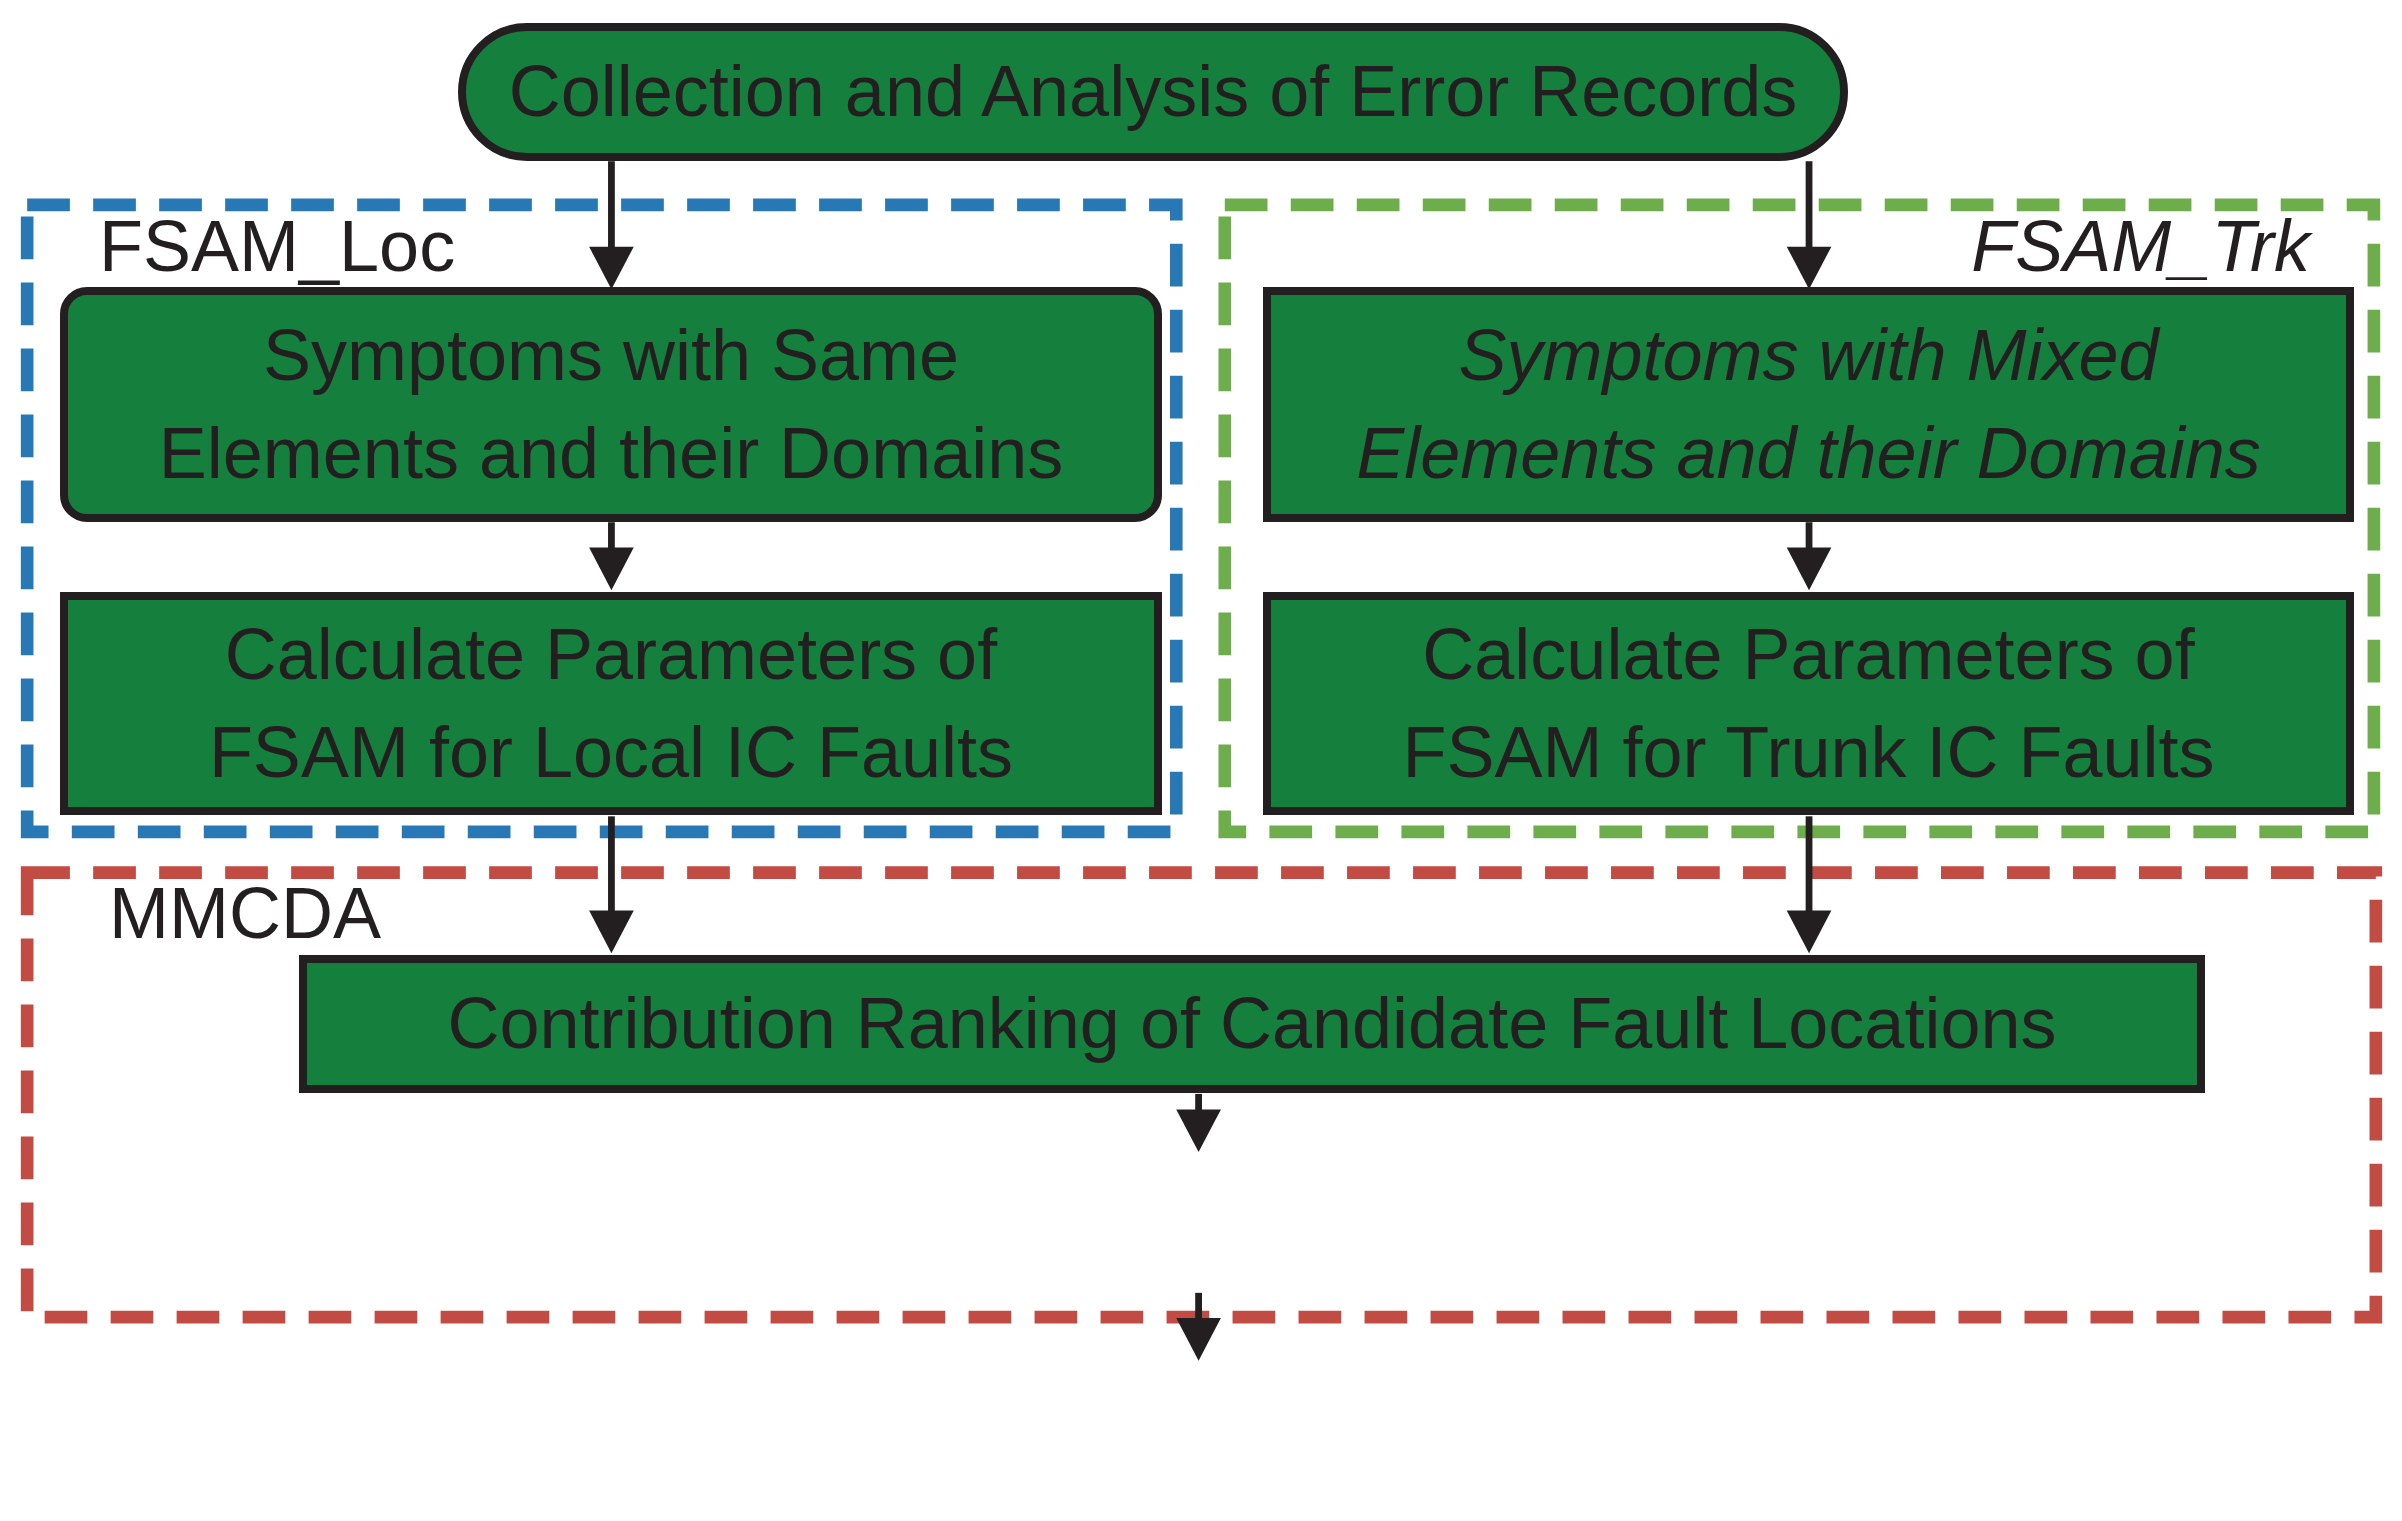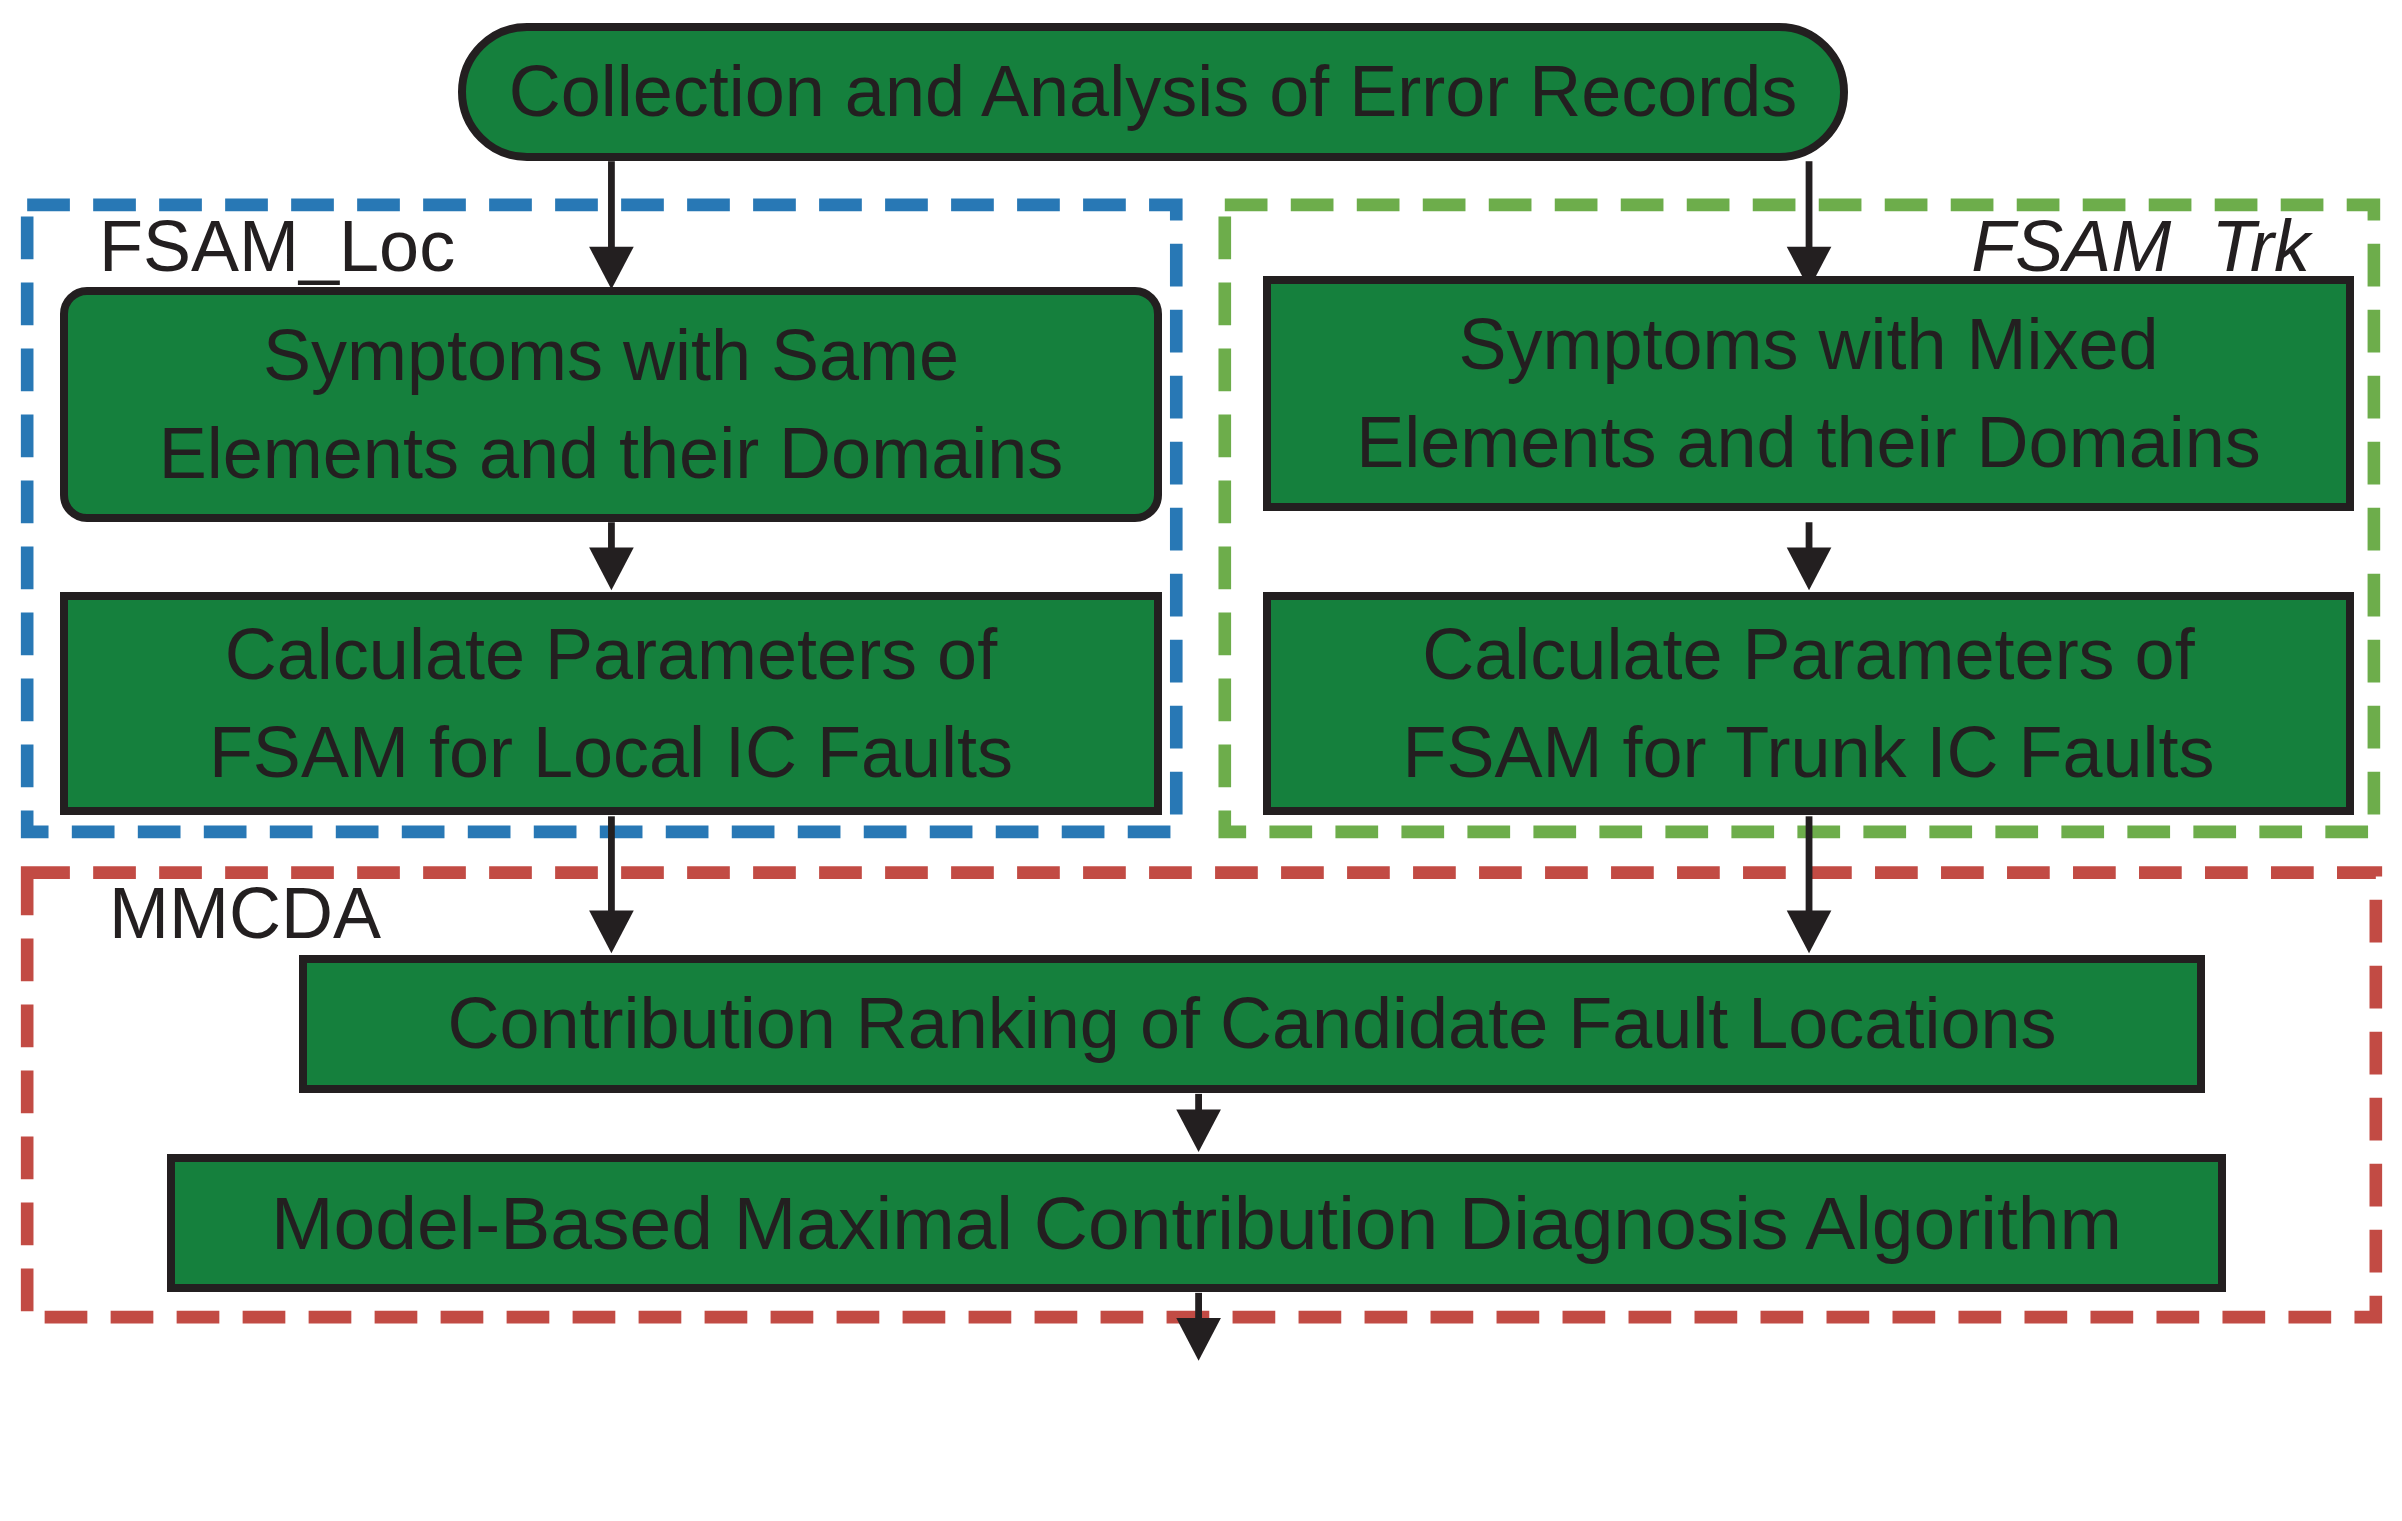--- a/index.html
+++ b/index.html
@@ -78,28 +78,27 @@
 
   <div class="frame-label" style="left:99px; top:210px;">FSAM_Loc</div>
   <div class="frame-label" style="right:93px; top:210px;font-style:italic;">FSAM_Trk</div>
   <div class="frame-label" style="left:109px; top:877px;">MMCDA</div>
 
   <div class="node stadium" style="left:458px; top:23px; width:1390px; height:138px;">Collection and Analysis of Error Records</div>
 
   <div class="node" style="left:60px; top:287px; width:1102px; height:235px;border-radius:27px;">Symptoms with Same
 Elements and their Domains</div>
 
-  <div class="node" style="left:1263px; top:276px; width:1091px; height:235px;">Symptoms with Mixed
+  <div class="node" style="left:1263px; top:287px; width:1091px; height:235px;font-style:italic;">Symptoms with Mixed
 Elements and their Domains</div>
 
   <div class="node" style="left:60px; top:592px; width:1102px; height:223px;">Calculate Parameters of
 FSAM for Local IC Faults</div>
 
   <div class="node" style="left:1263px; top:592px; width:1091px; height:223px;">Calculate Parameters of
 FSAM for Trunk IC Faults</div>
 
   <div class="node" style="left:299px; top:955px; width:1906px; height:138px;">Contribution Ranking of Candidate Fault Locations</div>
 
-  <div class="node" style="left:167px; top:1154px; width:2059px; height:138px; font-size:75px;">Model-Based Maximal Contribution Diagnosis Algorithm</div>
 
 
 </div>
 
 
 </body></html>

